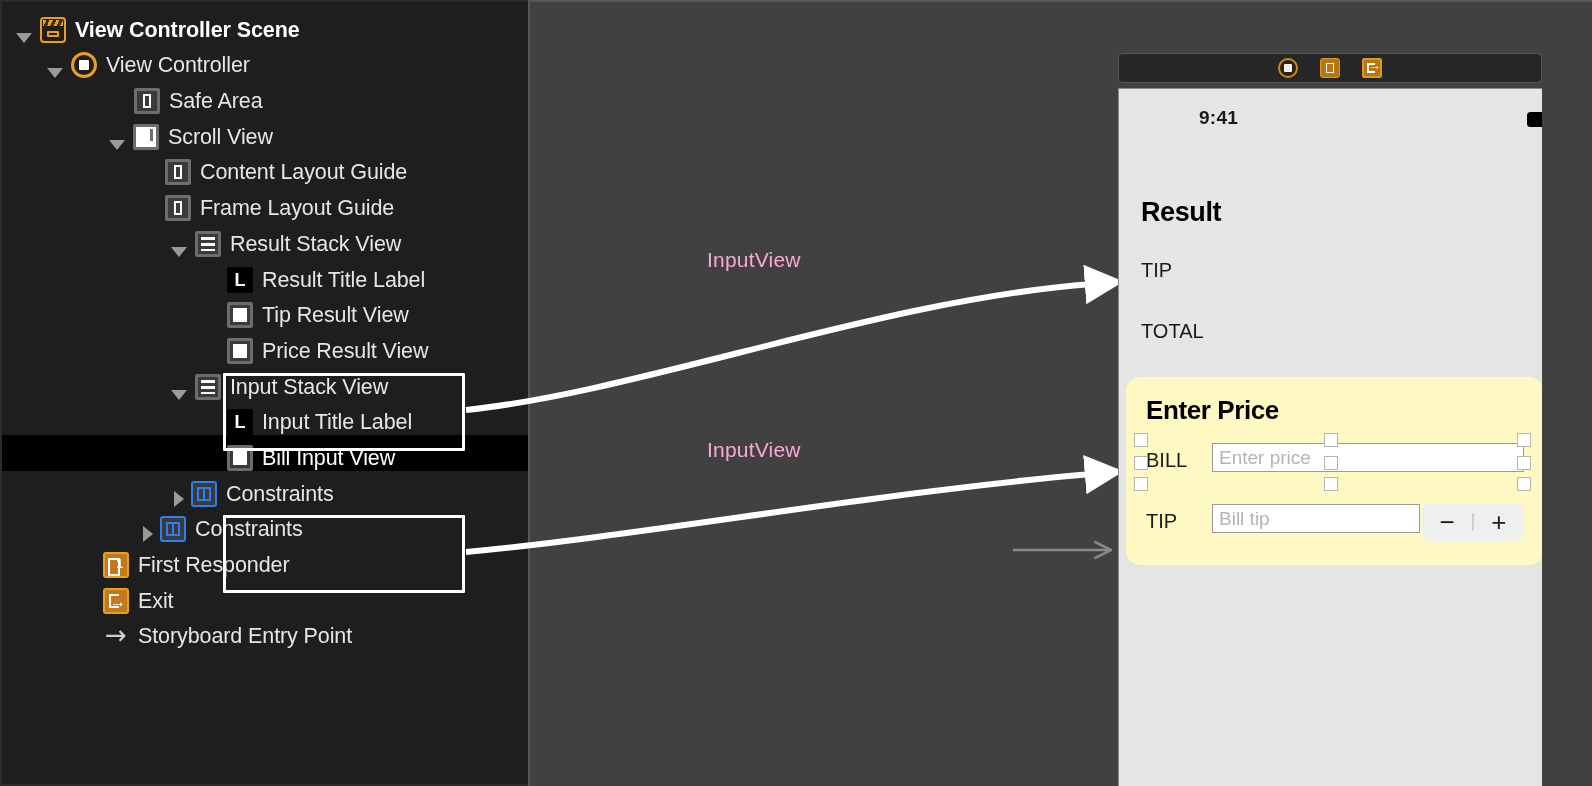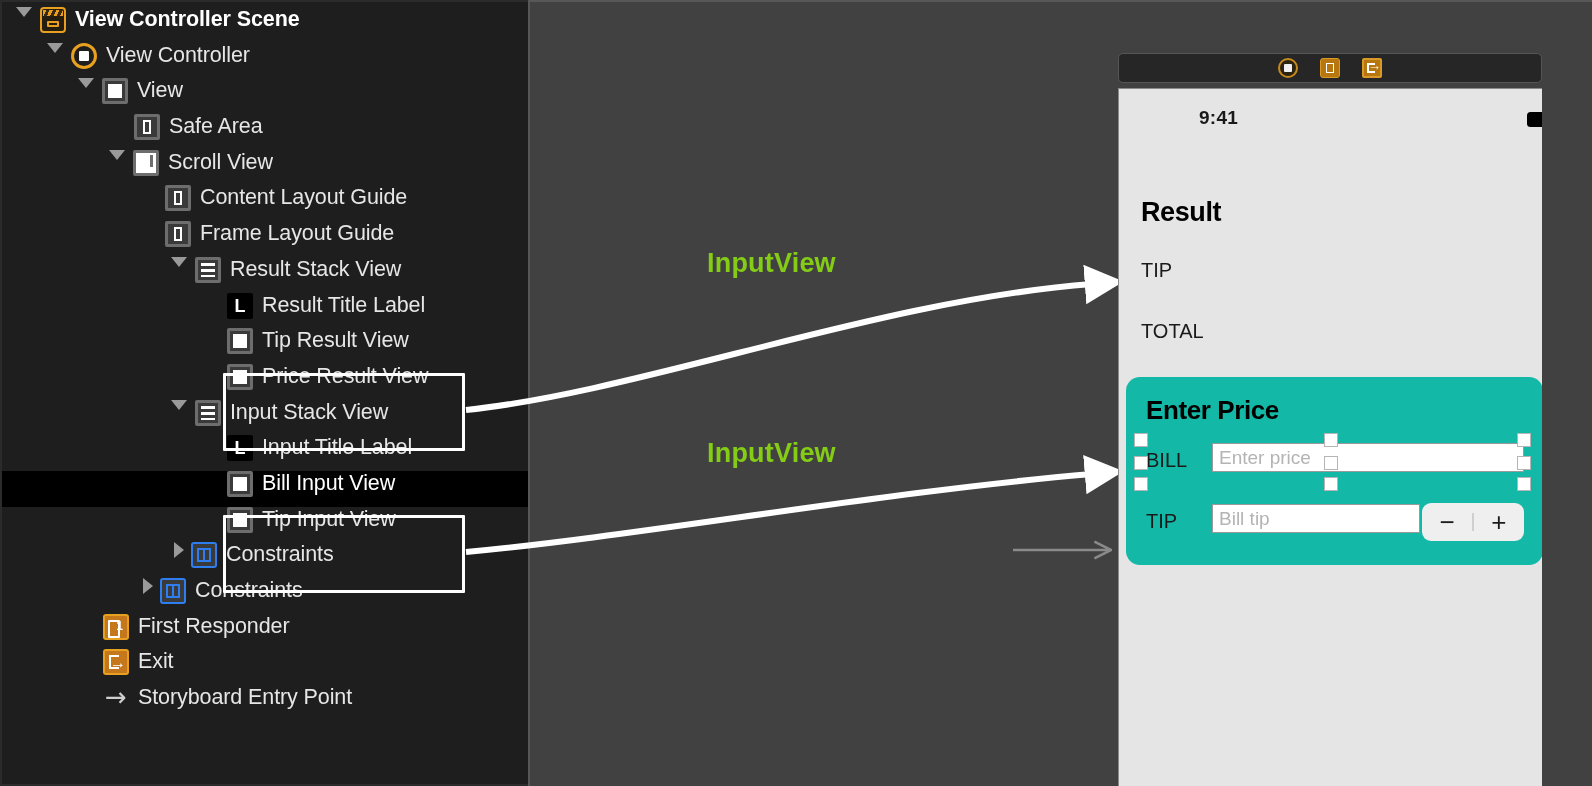--- a/index.html
+++ b/index.html
@@ -20,21 +20,21 @@
     border-left: 2px solid #2b2b2b;
     border-bottom: 2px solid #2b2b2b;
     overflow: hidden;
   }
   #outline-list { position: relative; padding-top: 5px; }
 
   .row {
     position: relative;
     height: 35.7px;
     display: flex;
-    align-items: flex-start;
+    align-items: flex-end;
     white-space: nowrap;
   }
   .row.selected { background: #000000; }
 
   .twisty {
     width: 0; height: 0; flex: 0 0 auto;
     border-left: 8.5px solid transparent;
     border-right: 8.5px solid transparent;
     border-top: 10px solid #9a9a9a;
     margin-right: 8px;
@@ -160,22 +160,22 @@
     position:absolute; left:528px; top:0;
     width:1064px; height:786px;
     background:#414141;
     border-top:2px solid #575757;
     border-left:2px solid #575757;
     overflow:hidden;
   }
 
   
   .anno {
-    position:absolute; color:#84cc16; font-weight:bold;
-    font-size:27px; letter-spacing:0.2px;
+    position:absolute; color:#f9a8d4; font-weight:normal;
+    font-size:21px; letter-spacing:0.2px;
   }
 
   
   #devtoolbar {
     position:absolute; left:1118px; top:53px;
     width:424px; height:30px;
     background:#262626; border:1.5px solid #555; border-radius:5px;
     display:flex; align-items:center; justify-content:center; gap:22px;
   }
   .tbic { width:20px; height:20px; position:relative; }
@@ -215,21 +215,21 @@
     position:absolute; left:22px; top:108px;
     font-size:27px; font-weight:bold; color:#000;
     letter-spacing:-0.4px;
   }
   .res-tip   { position:absolute; left:22px; top:170px; font-size:20px; color:#1a1a1a; }
   .res-total { position:absolute; left:22px; top:231px; font-size:20px; color:#1a1a1a; }
 
   #card {
     position:absolute; left:7px; top:288px;
     width:417px; height:188px;
-    background:#14b8a6; border-radius:14px;
+    background:#fef9c3; border-radius:14px;
   }
   .card-title {
     position:absolute; left:20px; top:18px;
     font-size:26px; font-weight:bold; color:#000; letter-spacing:-0.4px;
   }
   .frow { position:absolute; display:flex; align-items:flex-end; }
   .frow-lab { font-size:20px; color:#1a1a1a; width:66px; }
   .ftext {
     height:29px; border:1.5px solid #9a9a9a; background:#fff;
     display:flex; align-items:center; padding-left:6px;
@@ -266,26 +266,20 @@
           <span class="ic ic-scene"></span>
           <span class="lbl bold">View Controller Scene</span>
         </div>
         <div class="row">
           <span style="flex: 0 0 auto; width: 45px; height: 1px;"></span>
           <span class="twisty "></span>
           <span class="ic ic-vc"></span>
           <span class="lbl">View Controller</span>
         </div>
         <div class="row">
-          <span style="flex: 0 0 auto; width: 76px; height: 1px;"></span>
-          <span class="twisty "></span>
-          <span class="ic ic-view"></span>
-          <span class="lbl">View</span>
-        </div>
-        <div class="row">
           <span style="flex: 0 0 auto; width: 107px; height: 1px;"></span>
           <span class="twisty none"></span>
           <span class="ic ic-guide"></span>
           <span class="lbl">Safe Area</span>
         </div>
         <div class="row">
           <span style="flex: 0 0 auto; width: 107px; height: 1px;"></span>
           <span class="twisty "></span>
           <span class="ic ic-scroll"></span>
           <span class="lbl">Scroll View</span>
@@ -336,26 +330,20 @@
           <span style="flex: 0 0 auto; width: 200px; height: 1px;"></span>
           <span class="twisty none"></span>
           <span class="ic ic-label">L</span>
           <span class="lbl">Input Title Label</span>
         </div>
         <div class="row selected">
           <span style="flex: 0 0 auto; width: 200px; height: 1px;"></span>
           <span class="twisty none"></span>
           <span class="ic ic-view"></span>
           <span class="lbl">Bill Input View</span>
-        </div>
-        <div class="row">
-          <span style="flex: 0 0 auto; width: 200px; height: 1px;"></span>
-          <span class="twisty none"></span>
-          <span class="ic ic-view"></span>
-          <span class="lbl">Tip Input View</span>
         </div>
         <div class="row">
           <span style="flex: 0 0 auto; width: 169px; height: 1px;"></span>
           <span class="twisty right"></span>
           <span class="ic ic-constraint"></span>
           <span class="lbl">Constraints</span>
         </div>
         <div class="row">
           <span style="flex: 0 0 auto; width: 138px; height: 1px;"></span>
           <span class="twisty right"></span>

